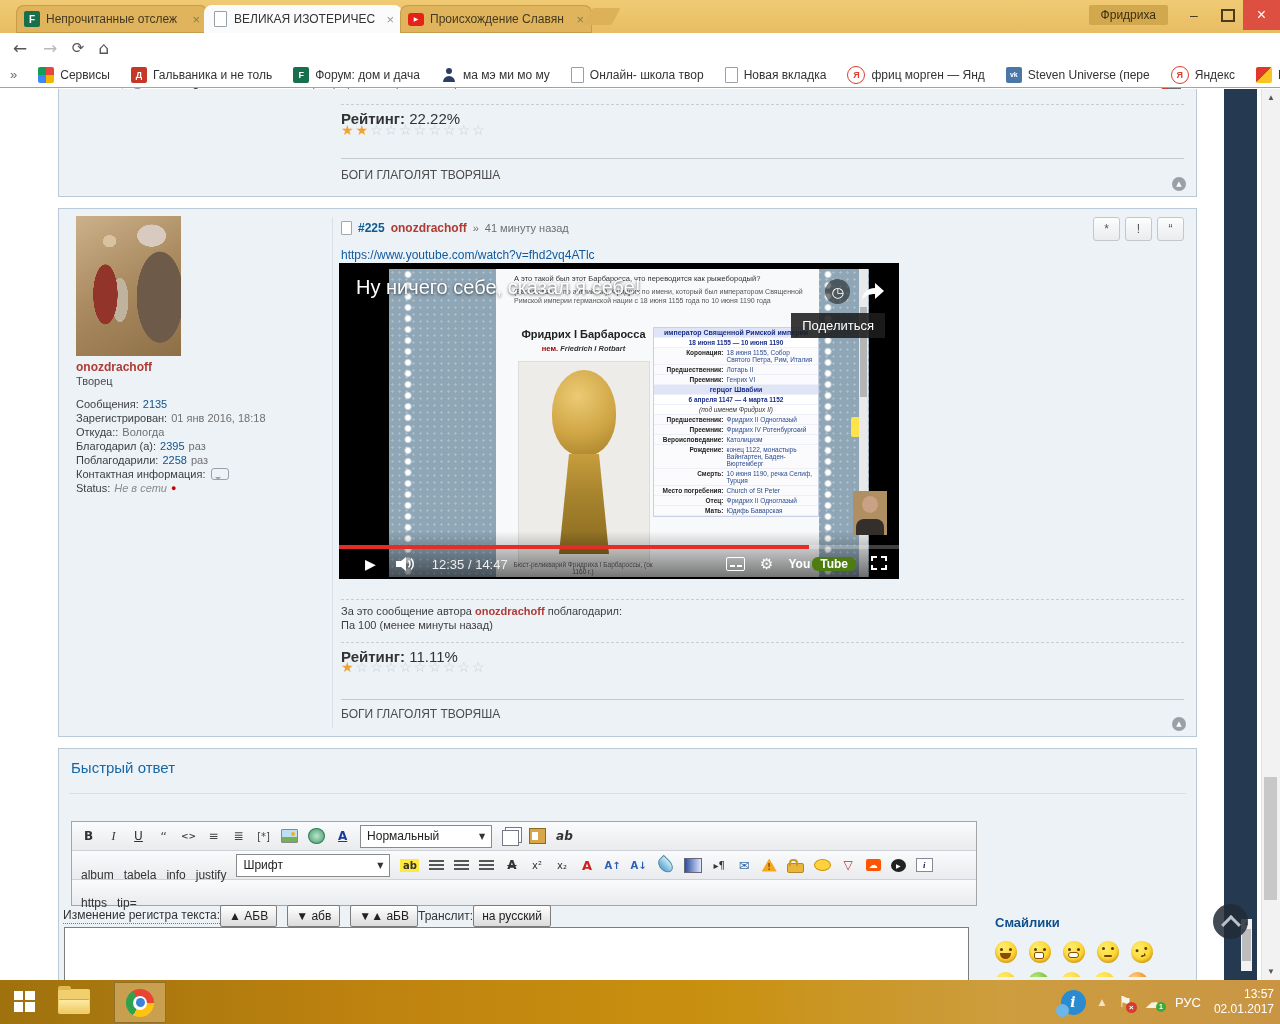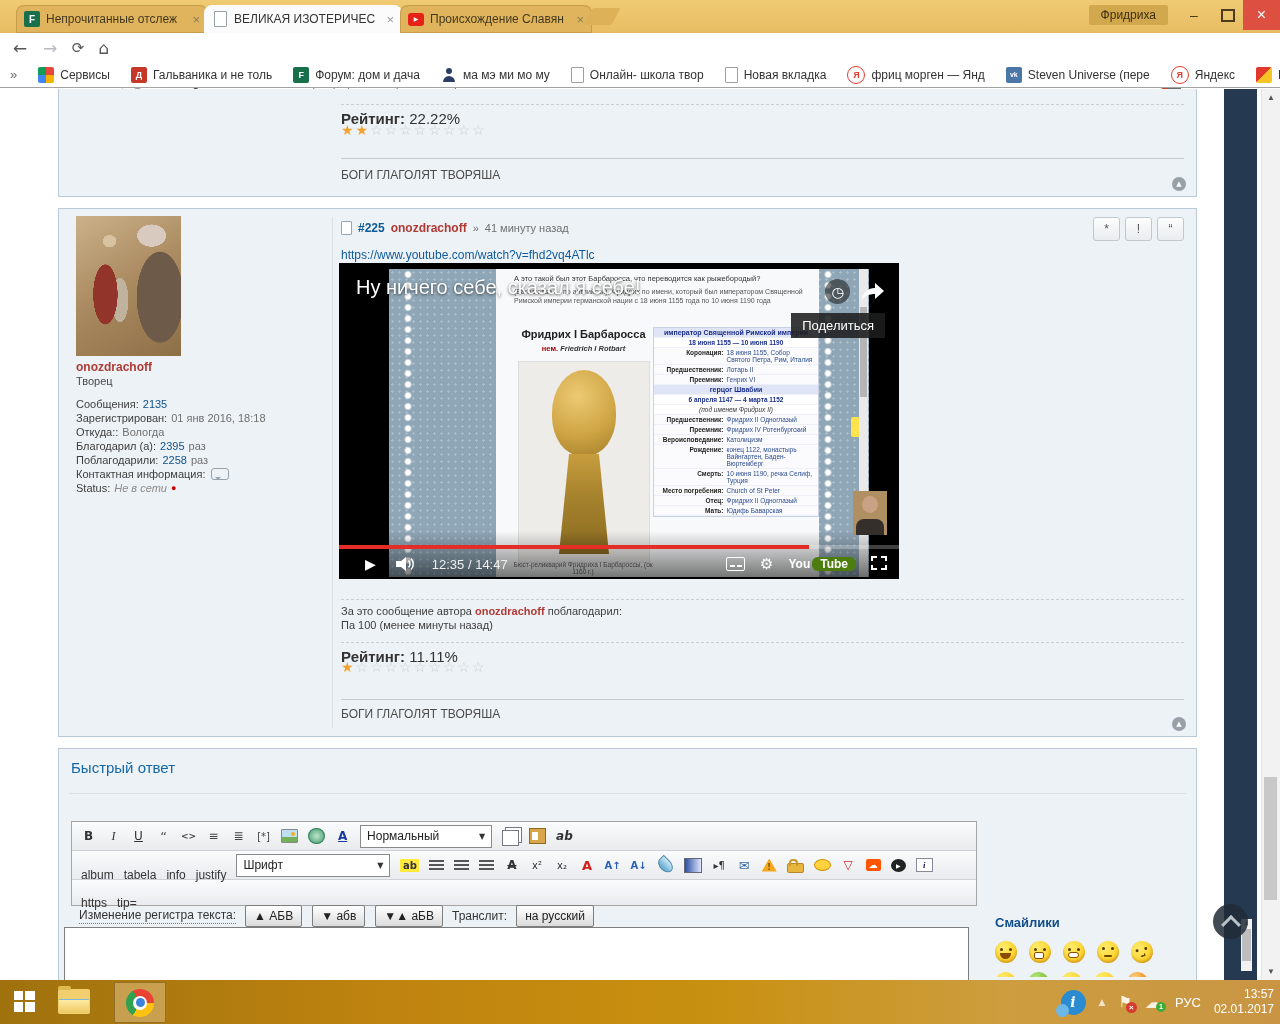--- a/index.html
+++ b/index.html
@@ -263,21 +263,21 @@
   .tb-vwarn{color:#d01f1f;font-weight:bold;font-size:12px;}
   .tb-sc{width:15px;height:12px;background:#ff5500;border-radius:2px;color:#fff;font-size:9px;}
   .tb-playc{width:13px;height:13px;background:#222;border-radius:50%;color:#fff;font-size:6px;}
   .tb-infodoc{width:10px;height:12px;background:#fff;border:1px solid #889;color:#226;
        font:italic bold 9px "Liberation Serif",serif;}
   .ed-select{height:21px;border:1px solid #8a8a8a;background:#fff;font-size:12px;color:#222;
        display:flex;align-items:center;justify-content:space-between;padding:0 6px;}
   .sel-norm{width:118px;}
   .sel-font{width:140px;}
   .sel-arr{font-size:8px;color:#333;font-family:"DejaVu Sans",sans-serif;}
-  .case-row{position:absolute;left:20px;top:156px;display:flex;align-items:center;gap:9px;
+  .case-row{position:absolute;left:4px;top:156px;display:flex;align-items:center;
        font-size:12px;color:#333;}
   .case-lbl{border-bottom:1px dotted #777;padding-bottom:1px;}
   .cbtn{height:20px;padding:0 8px;border:1px solid #7d7d7d;background:linear-gradient(#fff,#dcdcdc);
        font-size:12px;color:#222;display:flex;align-items:center;border-radius:2px;white-space:nowrap;}
   .qr-textarea{position:absolute;left:5px;top:178px;width:905px;height:54px;background:#fff;
        border:1px solid #7d7d7d;box-sizing:border-box;}
   .smilies{position:absolute;left:936px;top:166px;width:250px;}
   .sm-title{font-size:13px;font-weight:bold;color:#0f4e8a;}
   .sm-grid{margin-top:11px;display:flex;gap:12px;}
   .smiley{width:22px;height:22px;border-radius:50%;position:relative;flex:0 0 auto;

